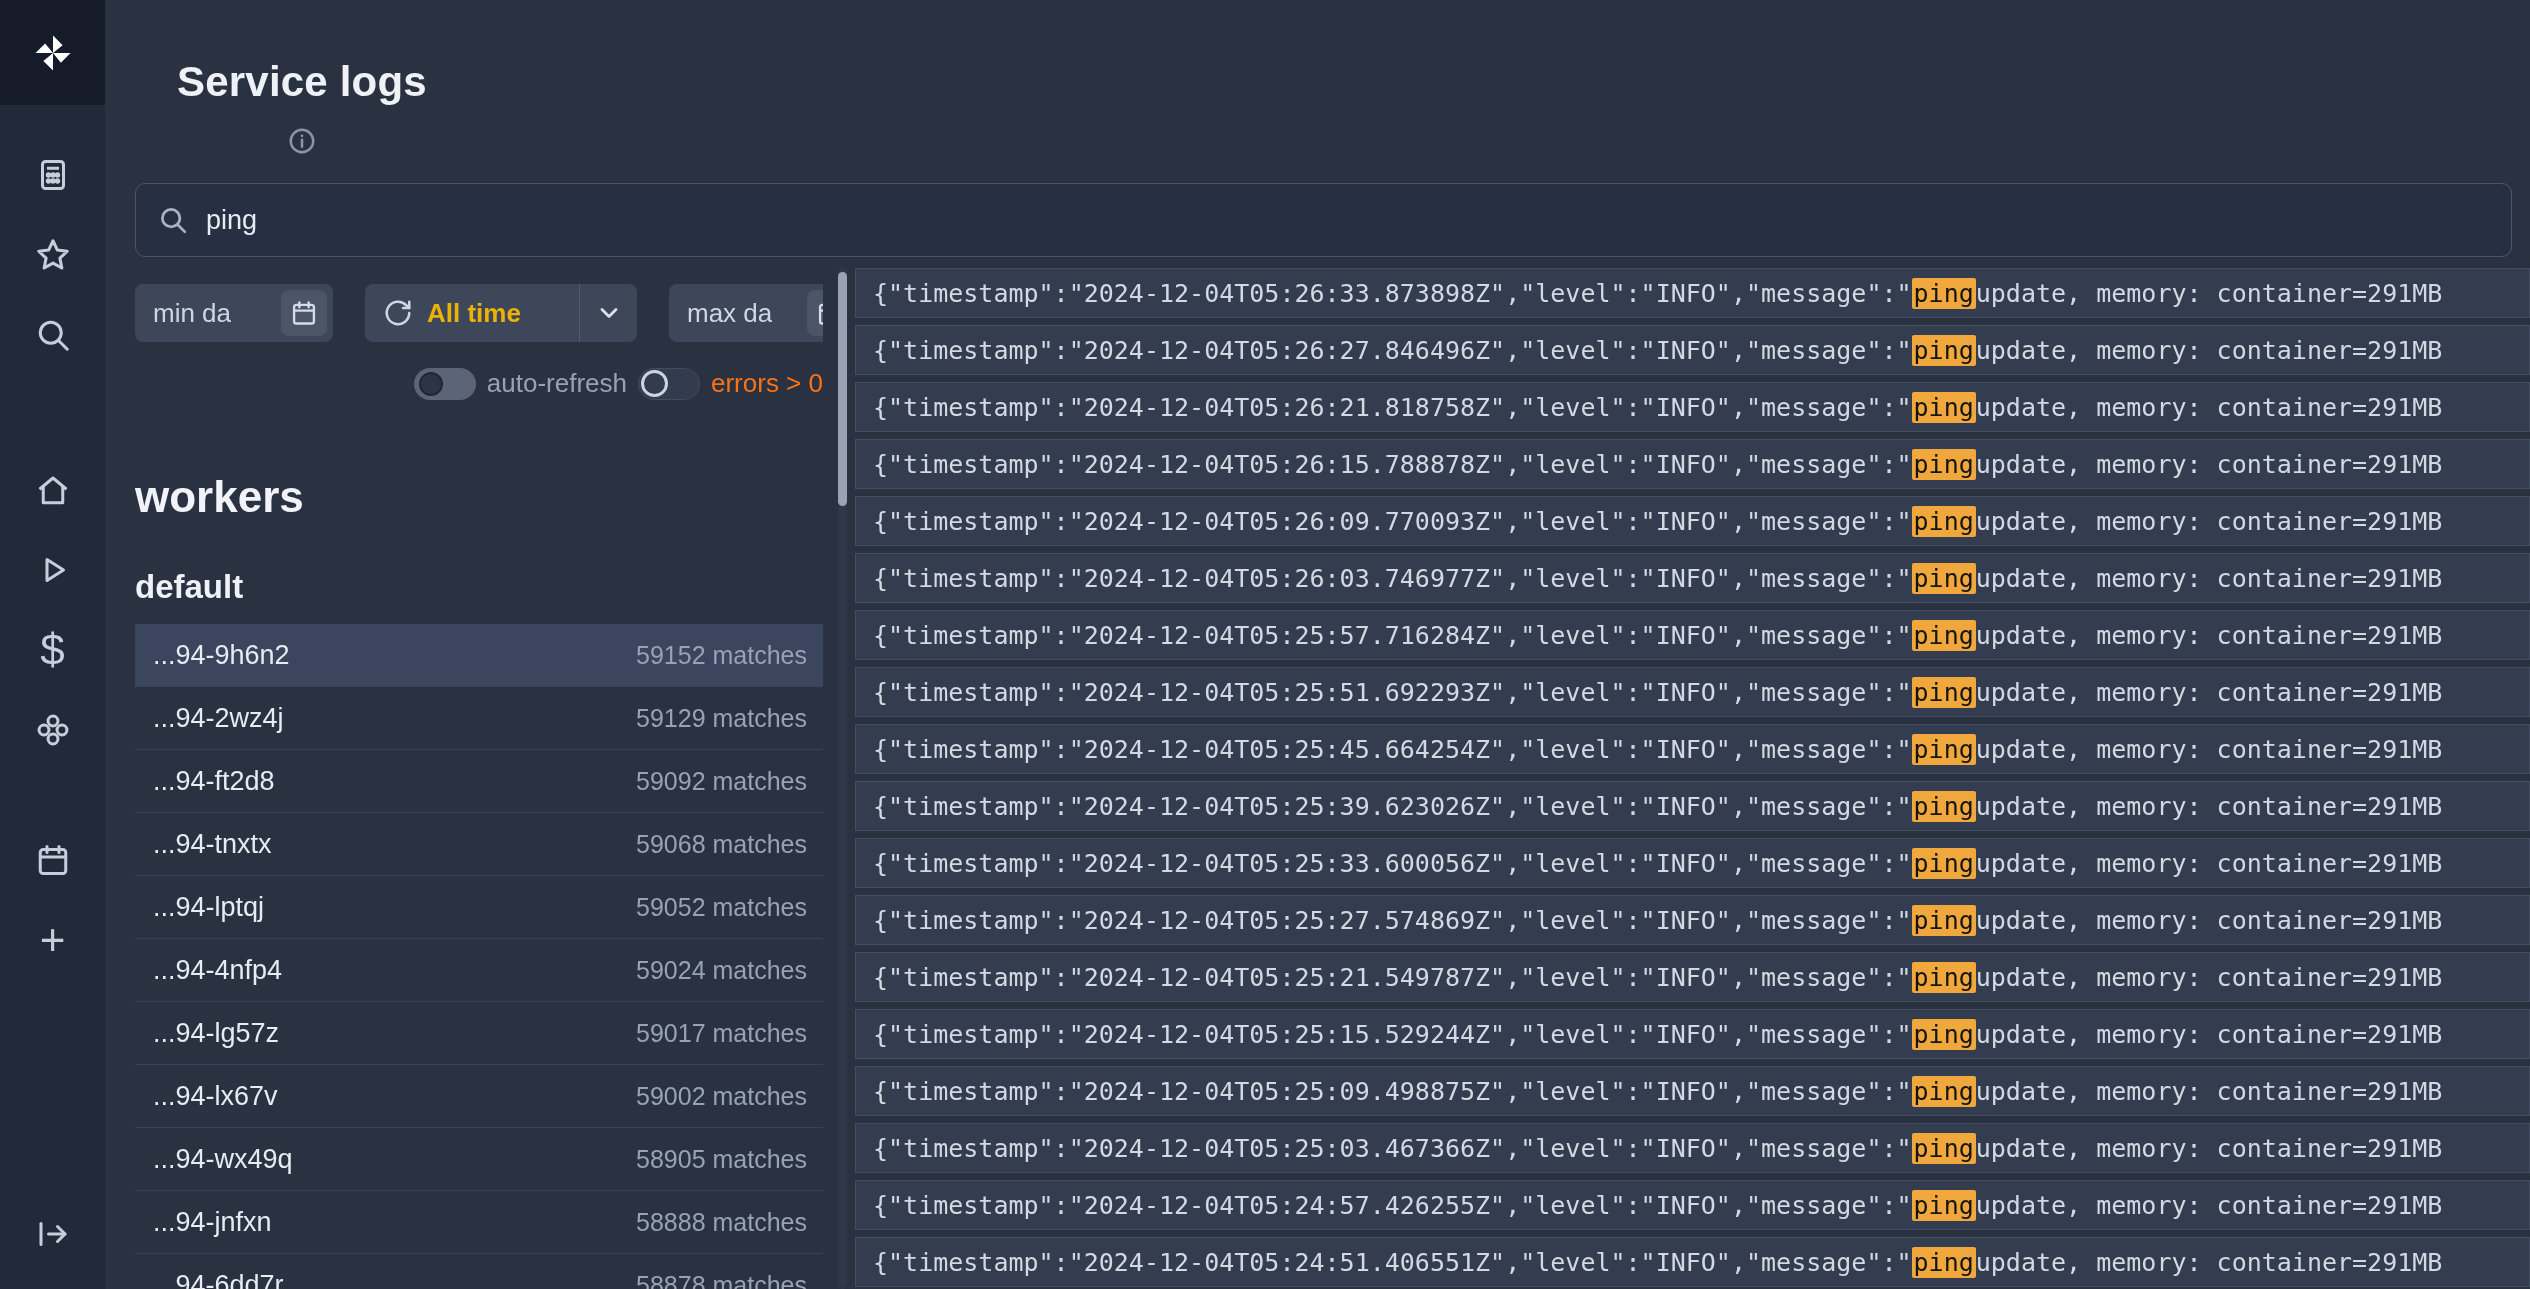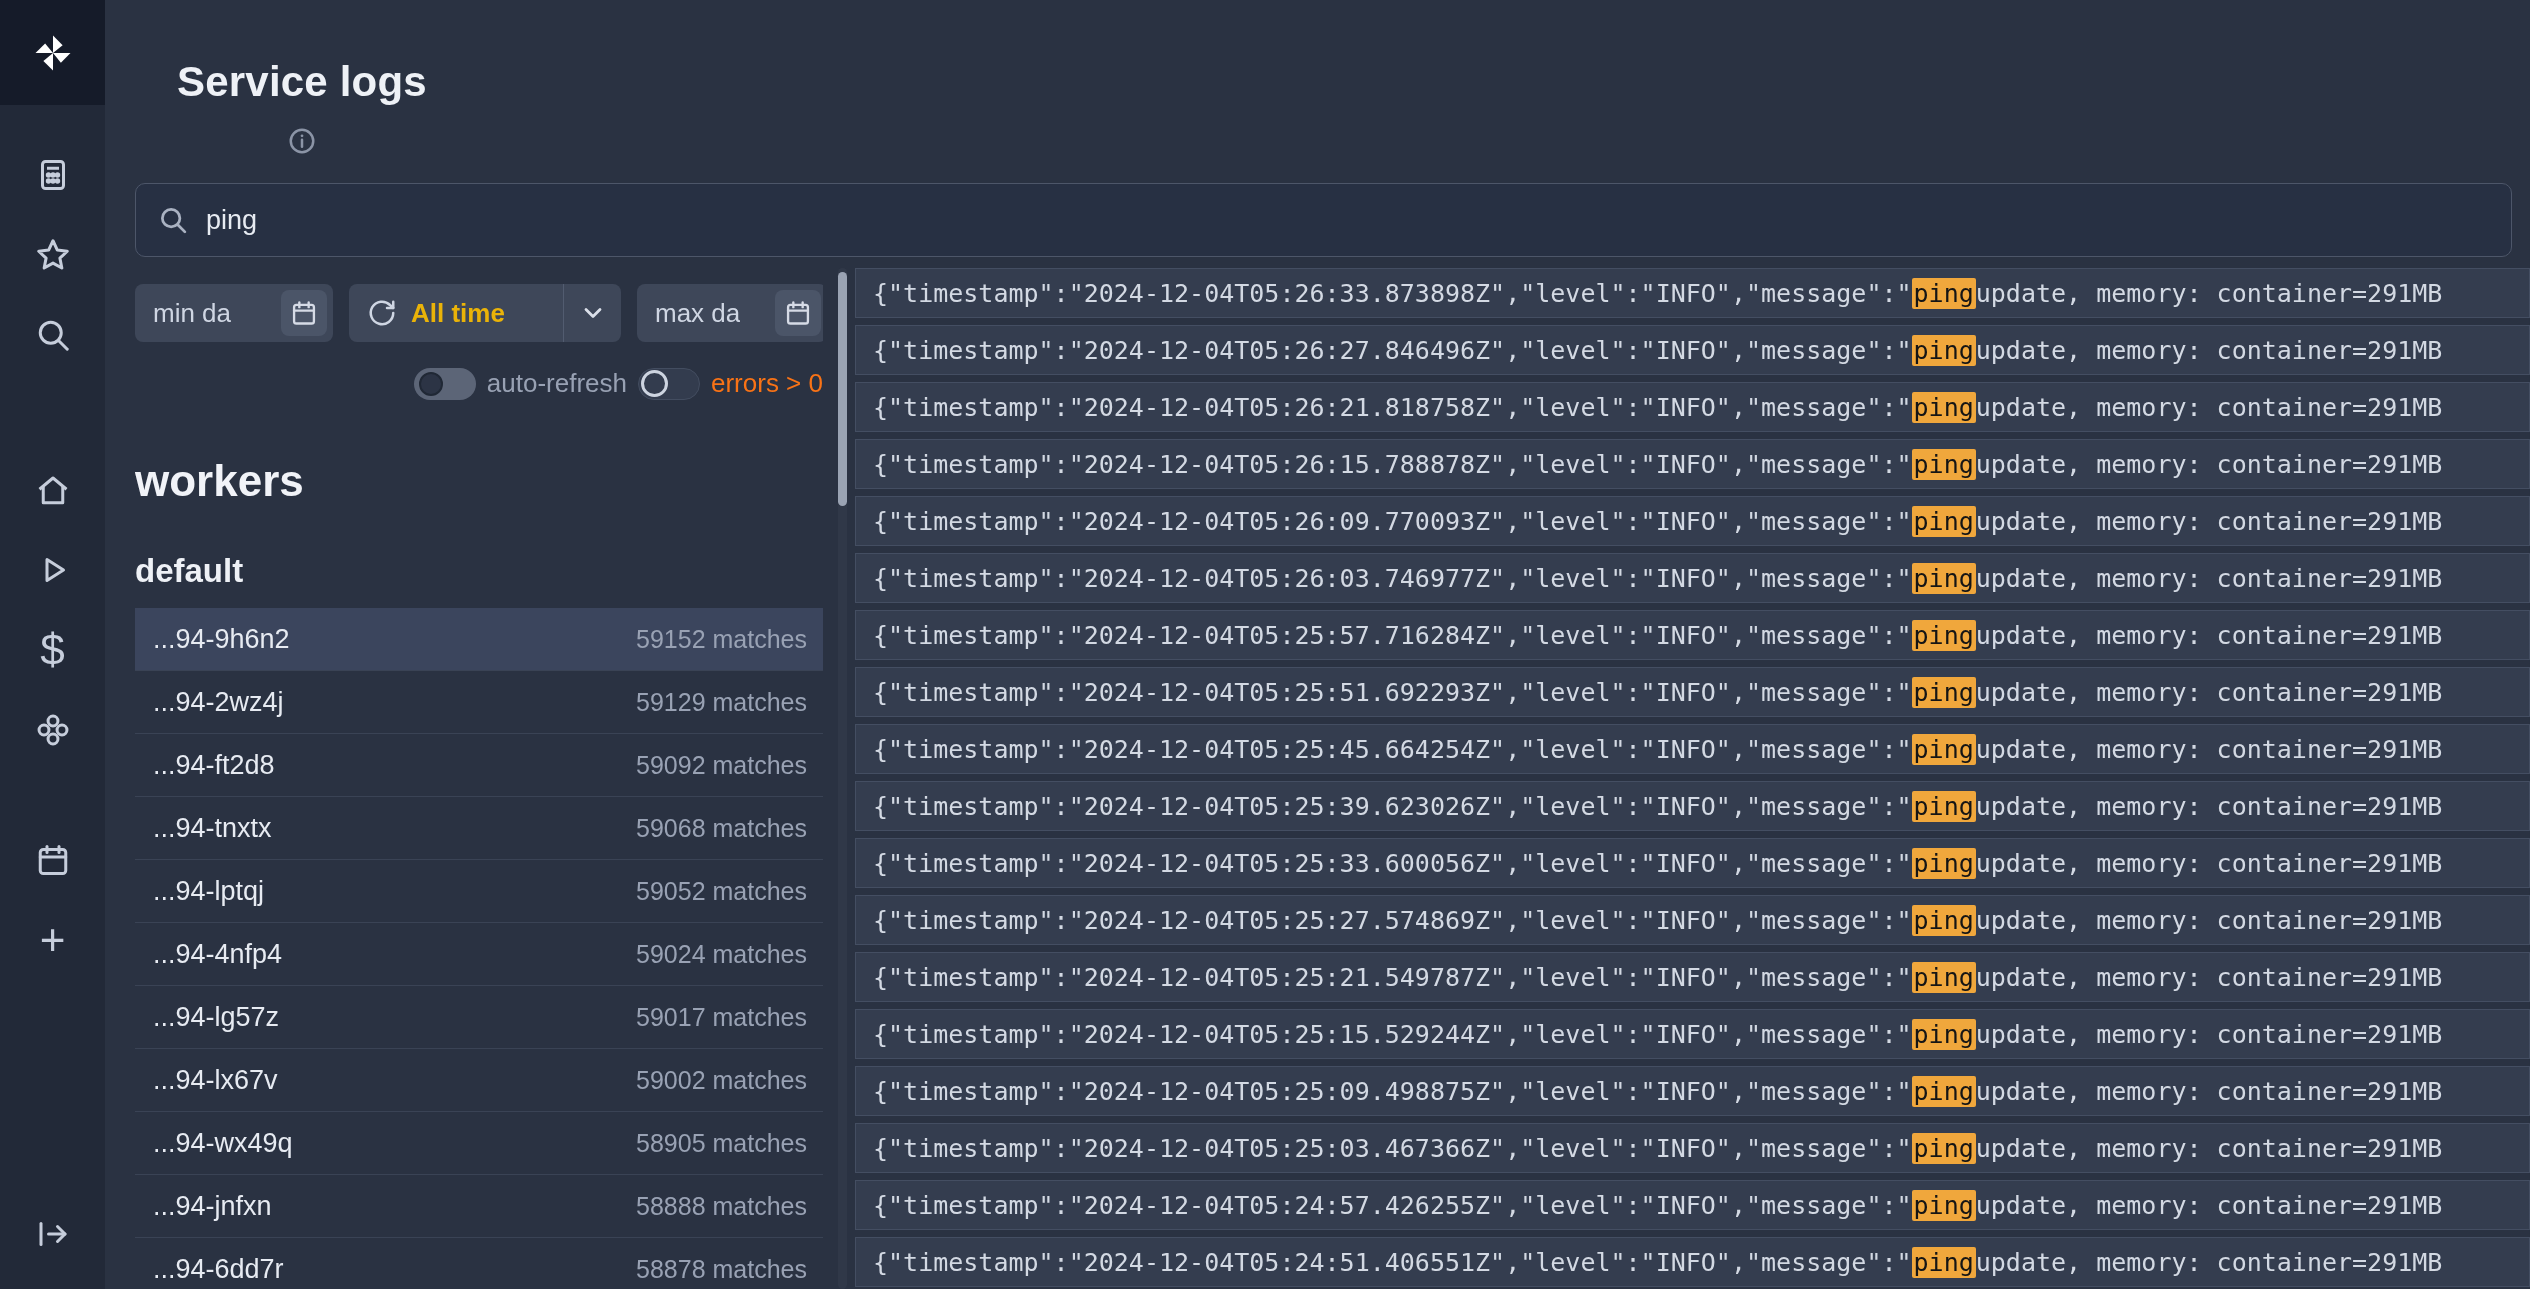--- a/index.html
+++ b/index.html
@@ -27,21 +27,21 @@
   
   .search-bar { position:absolute; left:135px; right:18px; top:183px; height:74px;
                 border:1px solid #4d5669; border-radius:10px; background:#273043;
                 display:flex; align-items:center; padding:0 22px; gap:18px; }
   .search-bar svg { flex:none; color:#aab2c2; }
   .search-input { flex:1; background:transparent; border:none; outline:none;
                   font-size:27px; color:#e7ebf2; font-family:"Liberation Sans",sans-serif; }
 
   
   .left-col { position:absolute; left:135px; top:284px; width:688px; bottom:0; overflow:hidden; }
-  .filter-row { display:flex; gap:16px; height:58px; }
+  .filter-row { display:flex; gap:32px; height:58px; }
   .pill { background:#3e4759; border-radius:8px; display:flex; align-items:center;
           color:#cfd6e3; font-size:26px; cursor:pointer; }
   .date-pill { width:198px; padding:0 6px 0 18px; justify-content:space-between; flex:none; }
   .date-pill.max { width:190px; }
   .date-txt { white-space:nowrap; overflow:hidden; max-width:96px; }
   .cal-btn { width:46px; height:46px; background:#4b5568; border-radius:8px; flex:none;
              display:flex; align-items:center; justify-content:center; color:#d6dbe6; cursor:pointer; }
   .alltime-btn { width:272px; padding-left:18px; flex:none; justify-content:flex-start; gap:14px; }
   .alltime-label { font-weight:700; color:#eab308; white-space:nowrap; }
   .alltime-chevron { margin-left:auto; width:58px; height:58px; border-left:1px solid #525c70;
@@ -53,21 +53,21 @@
   .switch.gray { background:#5c6577; }
   .switch.gray .knob { position:absolute; left:5px; top:4px; width:24px; height:24px; border-radius:50%;
                        background:#2c3445; border:2px solid #202835; }
   .switch.dark { background:#333c4e; border:1px solid #434d60; }
   .switch.dark .knob { position:absolute; left:2px; top:1px; width:27px; height:27px; border-radius:50%;
                        border:3px solid #cdd4e0; background:transparent; }
   .toggle-label { font-size:26px; white-space:nowrap; }
   .toggle-label.muted { color:#98a1b3; }
   .toggle-label.light { color:#f97316; }
 
-  .workers-heading { margin-top:48px; font-size:44px; font-weight:700; color:#f1f3f8; }
+  .workers-heading { margin-top:64px; font-size:44px; font-weight:700; color:#f1f3f8; }
   .group-heading   { margin-top:46px; font-size:33px; font-weight:700; color:#eef1f6; }
   .worker-list { margin-top:18px; }
   .worker-row { height:63px; display:flex; align-items:center; justify-content:space-between;
                 padding:0 16px 0 18px; border-bottom:1px solid #3a4355; cursor:pointer; }
   .worker-row.selected { background:#3b455d; }
   .worker-name { font-size:27px; color:#e7ebf2; }
   .worker-matches { font-size:25px; color:#99a2b4; }
 
   
   .logs { position:absolute; left:838px; top:268px; right:0; bottom:0; display:flex; }

